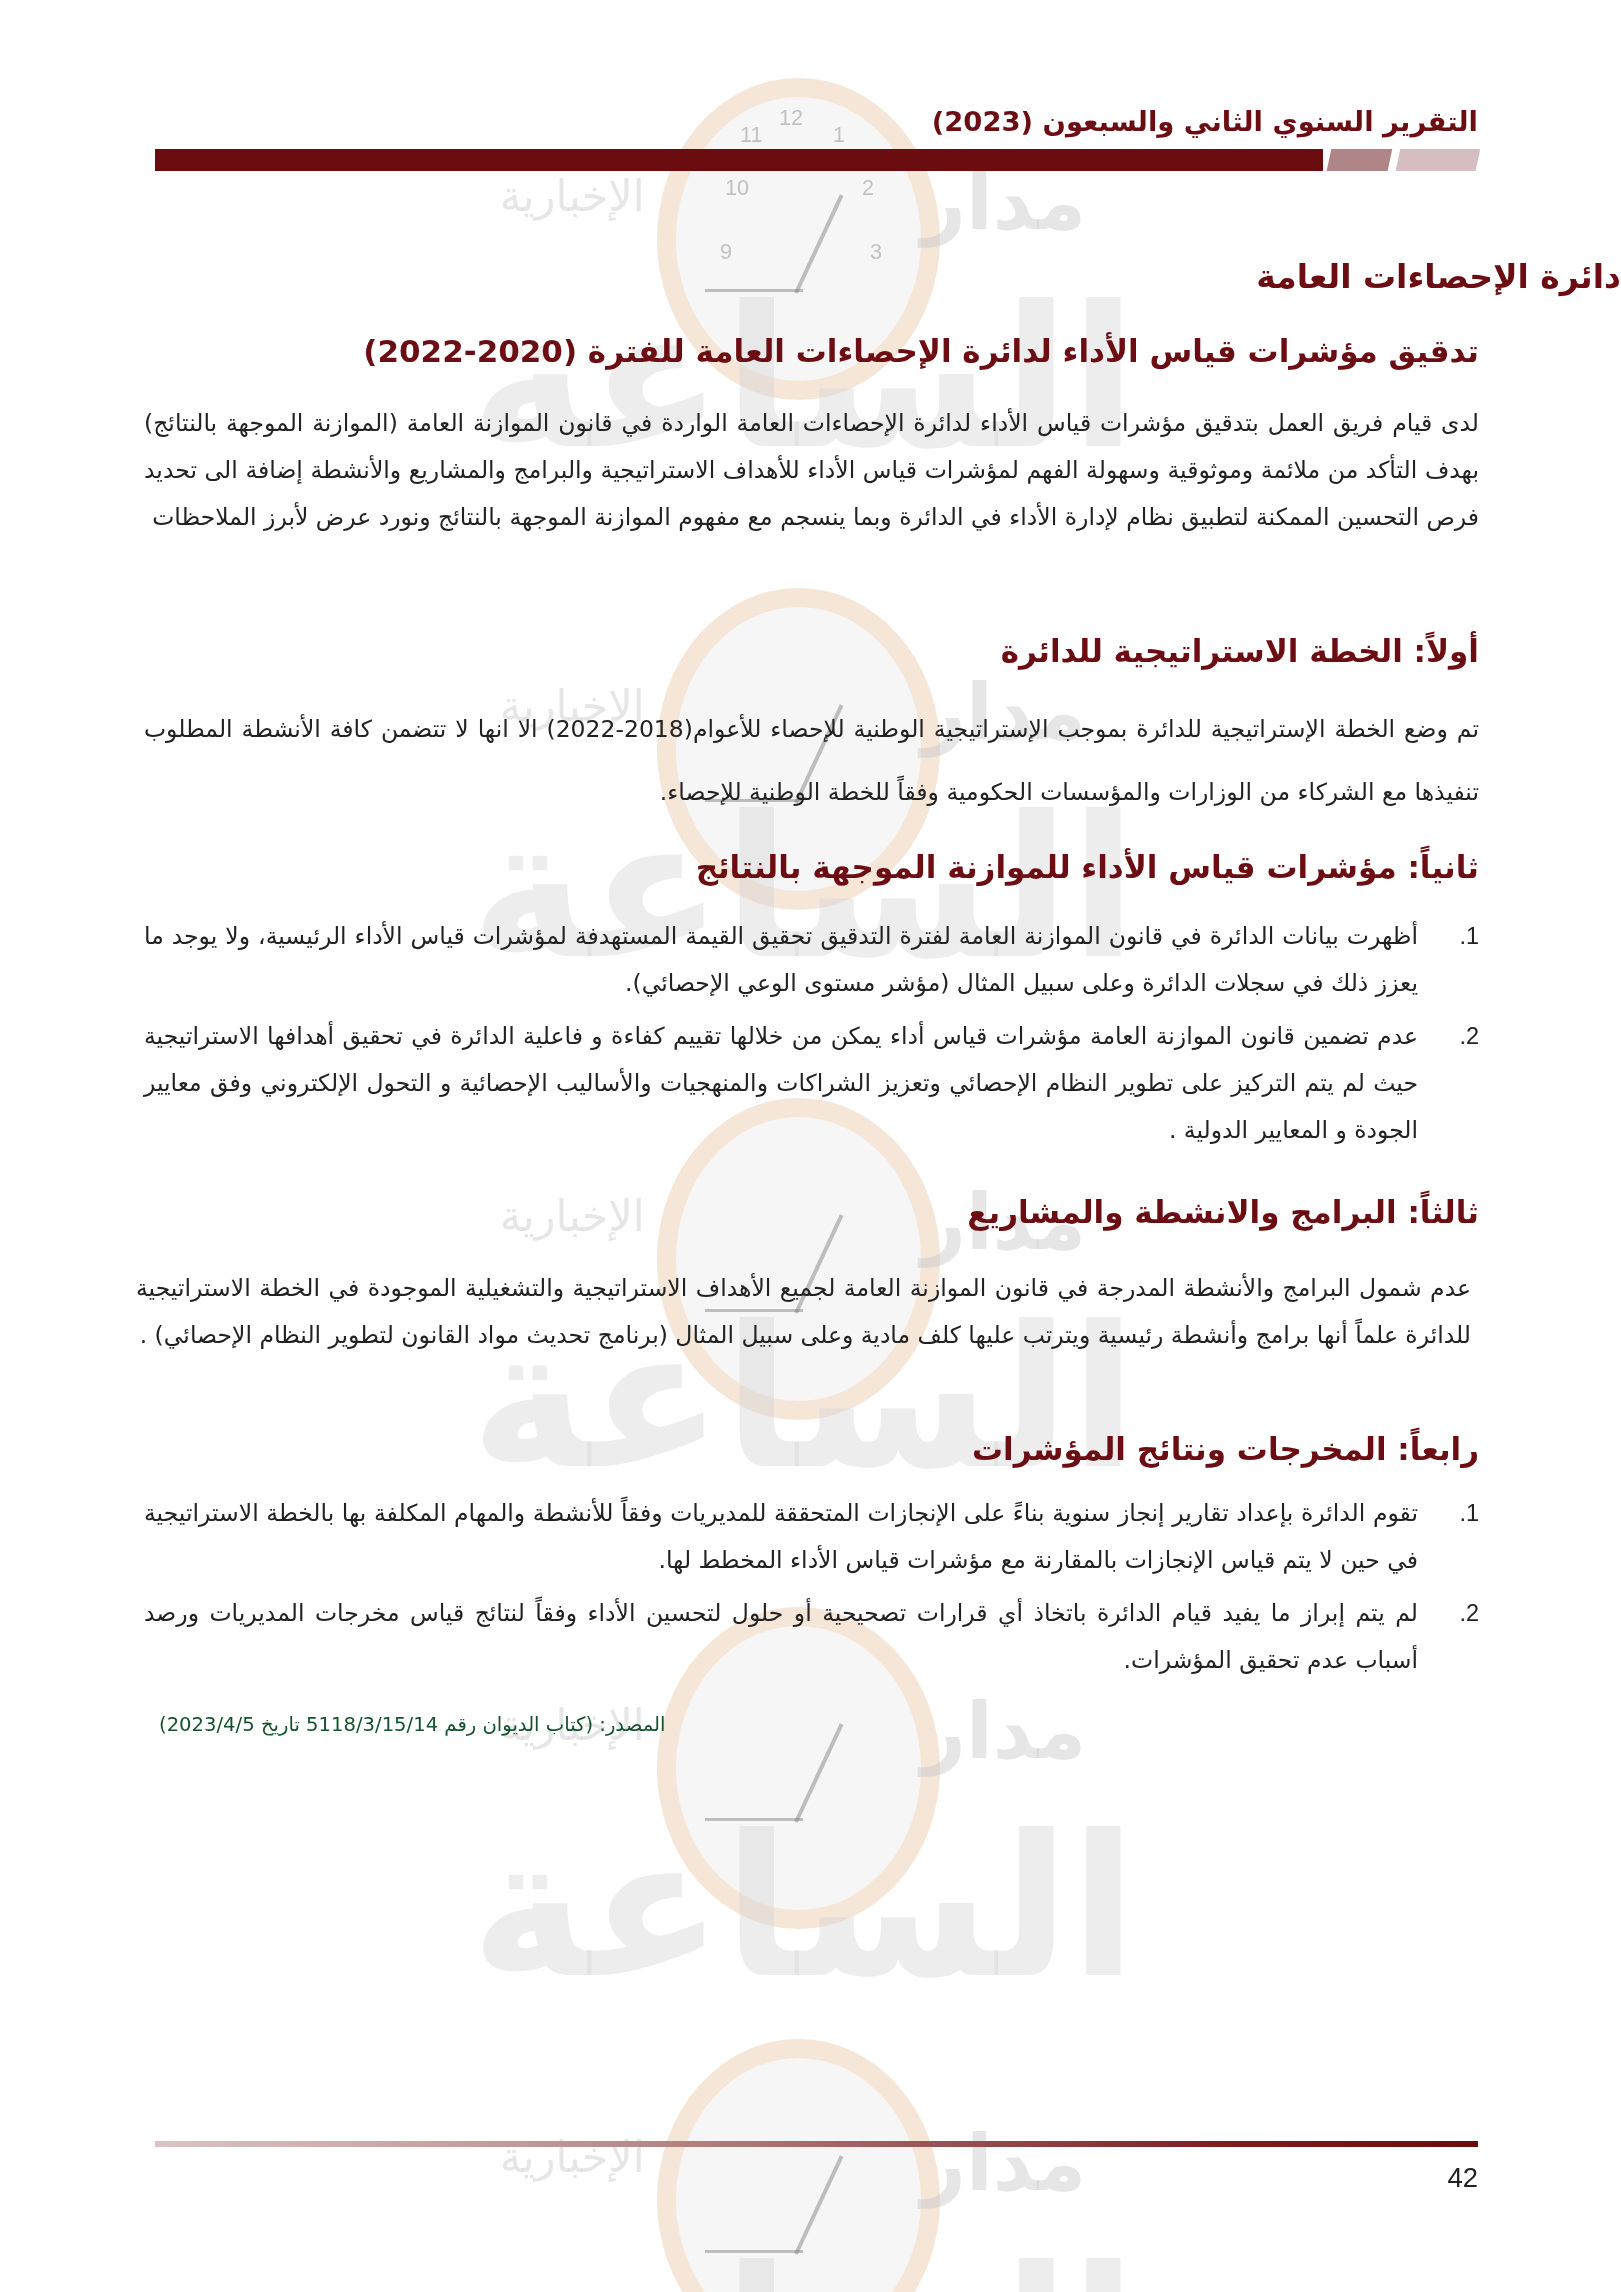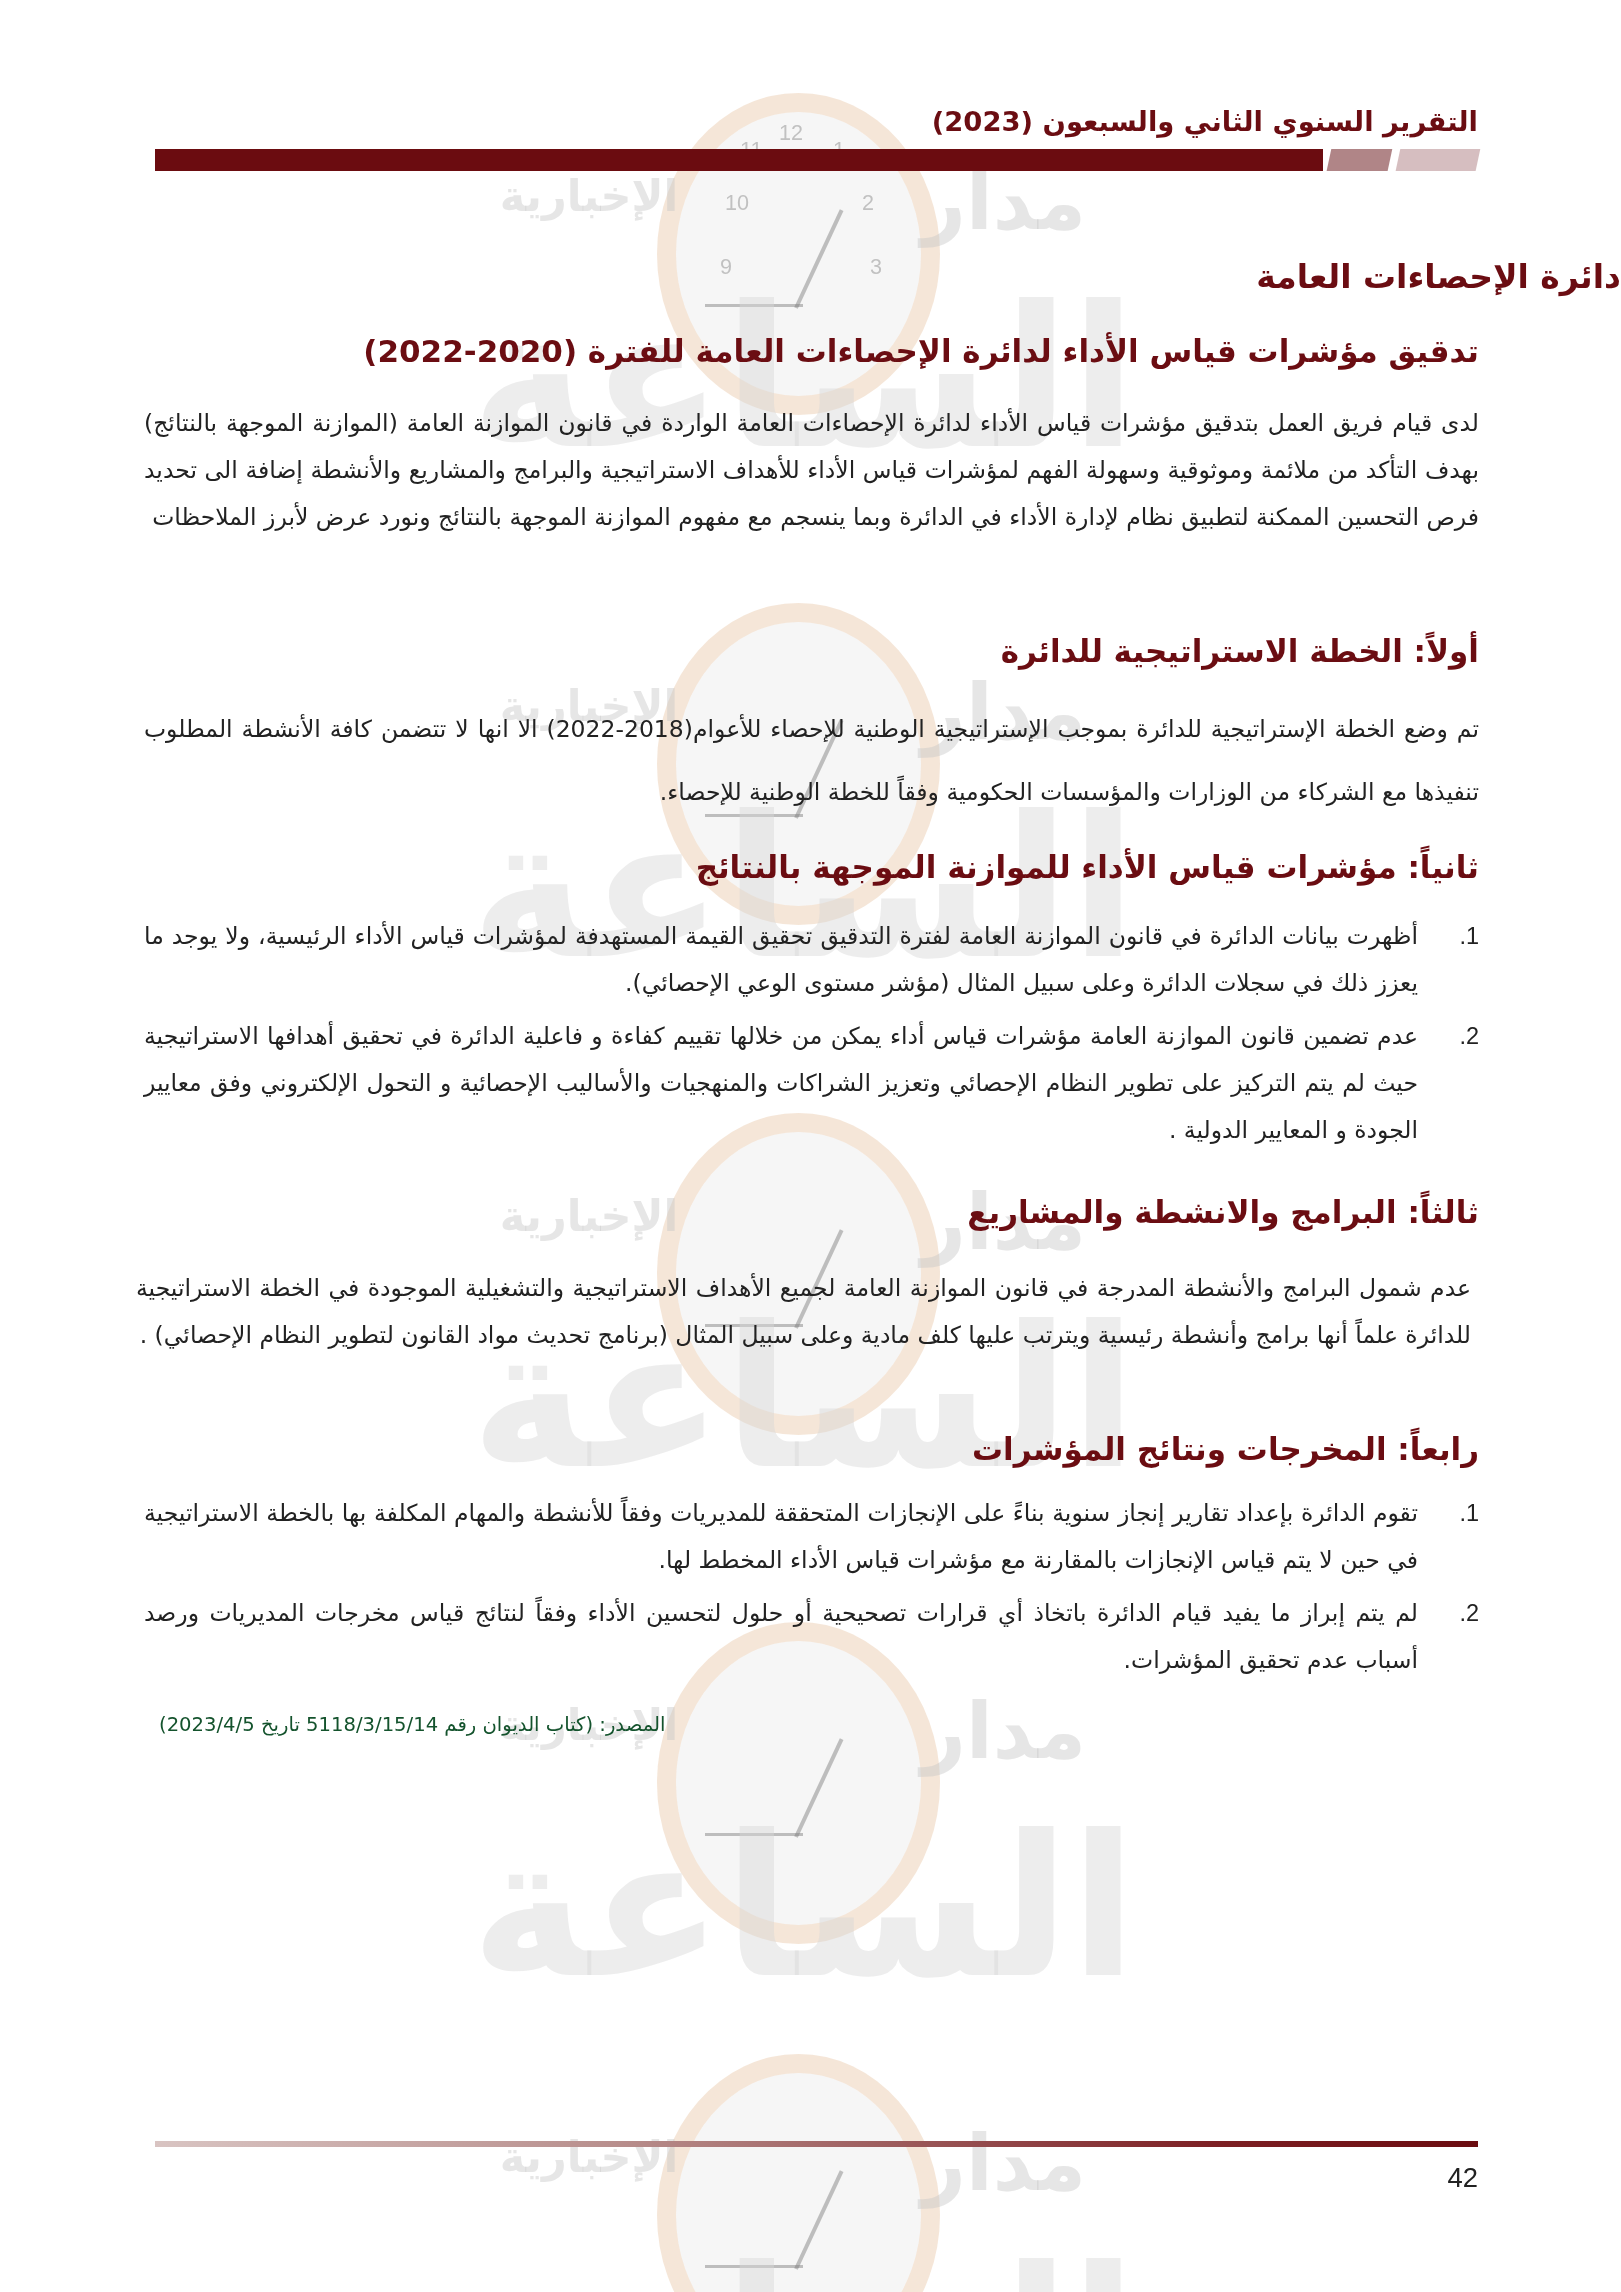--- a/index.html
+++ b/index.html
@@ -3,28 +3,28 @@
 <meta charset="utf-8">
 <style>
   html, body { margin: 0; padding: 0; }
   body {
     width: 1621px; height: 2293px; background: #ffffff; position: relative; overflow: hidden;
     font-family: "DejaVu Sans", "Liberation Sans", sans-serif; color: #1a1a1a;
   }
   
   .wm { position: absolute; left: 490px; width: 686px; height: 549px; pointer-events: none; z-index: 0; }
   .wm .clock {
-    position: absolute; left: 167px; top: 54px; width: 245px; height: 284px; border-radius: 50%;
+    position: absolute; left: 167px; top: 39px; width: 245px; height: 284px; border-radius: 50%;
     border: 19.6px solid rgba(245, 190, 140, 0.28); background: rgba(235, 235, 235, 0.45);
   }
   .wm .clock .num { position: absolute; font-family: "Liberation Sans", sans-serif; font-size: 21.6px; color: rgba(150,150,150,0.55); }
   .wm .hand1 { position: absolute; left: 118px; top: 88px; width: 3.9px; height: 108px; background: rgba(120,120,120,0.45); transform: rotate(25deg); transform-origin: bottom center; }
   .wm .hand2 { position: absolute; left: 29px; top: 192px; width: 98px; height: 2.9px; background: rgba(120,120,120,0.45); }
   .wm .brand-top { position: absolute; left: 431px; top: 118px; font-size: 78px; font-weight: bold; color: rgba(200,200,200,0.45); font-family: "DejaVu Sans", sans-serif; }
-  .wm .brand-sub { position: absolute; left: 9.8px; top: 132px; font-size: 43px; font-weight: bold; color: rgba(200,200,200,0.45); font-family: "DejaVu Sans", sans-serif; }
+  .wm .brand-sub { position: absolute; left: 9.8px; top: 132px; font-size: 43px; font-weight: normal; color: rgba(200,200,200,0.45); font-family: "DejaVu Sans", sans-serif; }
   .wm .brand-big { position: absolute; left: -19.6px; top: 225px; font-size: 196px; font-weight: bold; color: rgba(215,215,215,0.45); font-family: "DejaVu Sans", sans-serif; letter-spacing: 9.8px; }
 
   .content { position: relative; z-index: 1; }
 
   
   .header-title {
     position: absolute; right: 143px; top: 106px; font-size: 27.4px; font-weight: bold; color: #6b0d12;
   }
   .header-bar { position: absolute; left: 155px; top: 149px; width: 1325px; height: 21.6px; }
   .header-bar .seg-main { position: absolute; left: 0; top: 0; width: 1168px; height: 21.6px; background: #6b0c10; }

